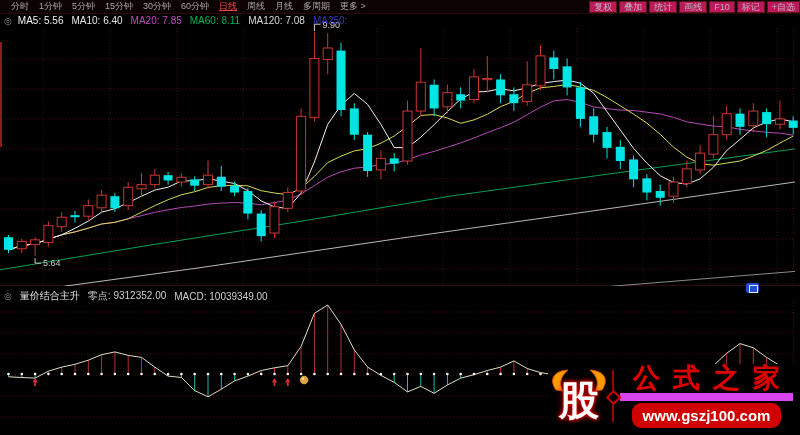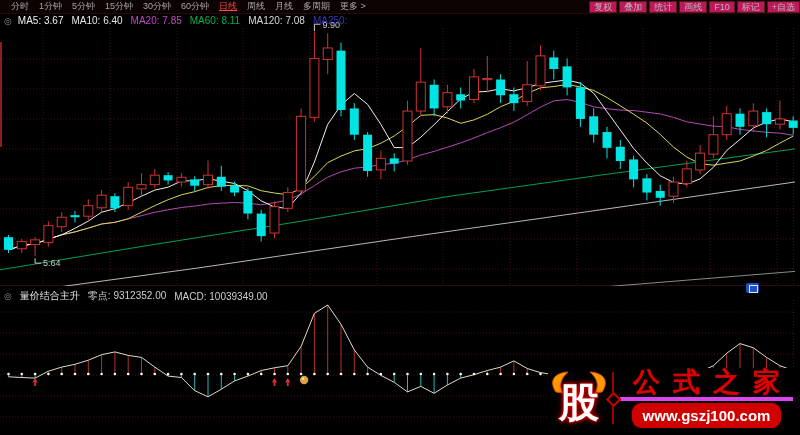--- a/index.html
+++ b/index.html
@@ -33,21 +33,21 @@
   
   .watermark{position:absolute;right:3px;bottom:1px;display:flex;align-items:center;z-index:8;background:#000;}
   .wm-logo{position:relative;width:62px;height:57px;}
   .wm-char{position:absolute;left:50%;top:28px;transform:translate(-50%,-42%);font-size:40px;
            font-weight:bold;color:#fff;text-shadow:0 0 2px #f00,0 0 4px #d00,0 0 7px #a00;line-height:57px;}
   .wm-sep{position:relative;width:2px;height:52px;background:#a50000;margin:0 6px 0 2px;}
   .wm-diamond{position:absolute;left:-4px;top:22px;width:7px;height:7px;border:2px solid #cc0000;
               transform:rotate(45deg);background:#000;}
   .wm-right{display:flex;flex-direction:column;align-items:center;padding-right:4px;}
   .wm-title{color:#dd0000;font-size:27px;font-weight:bold;letter-spacing:13px;padding-left:13px;
-            line-height:29px;border-bottom:4px solid #d946ef;text-shadow:0 0 1px #800;white-space:nowrap;}
+            line-height:29px;border-bottom:8px solid #d946ef;text-shadow:0 0 1px #800;white-space:nowrap;}
   .wm-pill{margin-top:2px;background:#d00000;border-radius:9px;color:#fff;font-weight:bold;
            font-size:15px;line-height:17px;padding:4px 11px;white-space:nowrap;}
 </style>
 </head>
 <body>
 
 <div class="screen">
 
   <div class="topbar">
     <div class="tabs">
@@ -70,21 +70,21 @@
         <span class="btn">画线</span>
         <span class="btn">F10</span>
         <span class="btn">标记</span>
         <span class="btn">+自选</span>
       </div>
   </div>
 
   <div class="infobar">
     <span class="circ-icon">◎</span>
     <span id="ma-labels" style="display:flex;gap:8px;">
-        <span class="ma" style="color: rgb(240, 240, 240);">MA5: 3.67</span>
+        <span class="ma" style="color: rgb(240, 240, 240);">MA5: 5.56</span>
         <span class="ma" style="color: rgb(230, 230, 230);">MA10: 6.40</span>
         <span class="ma" style="color: rgb(193, 74, 193);">MA20: 7.85</span>
         <span class="ma" style="color: rgb(0, 176, 80);">MA60: 8.11</span>
         <span class="ma" style="color: rgb(216, 216, 216);">MA120: 7.08</span>
         <span class="ma" style="color: rgb(56, 56, 176);">MA250: </span>
       </span>
   </div>
 
   <svg class="mainchart" id="main-svg" width="800" height="268">
       <line x1="0" y1="41" x2="795" y2="41" stroke="#420e0e" stroke-width="1" stroke-dasharray="1,2"></line>

